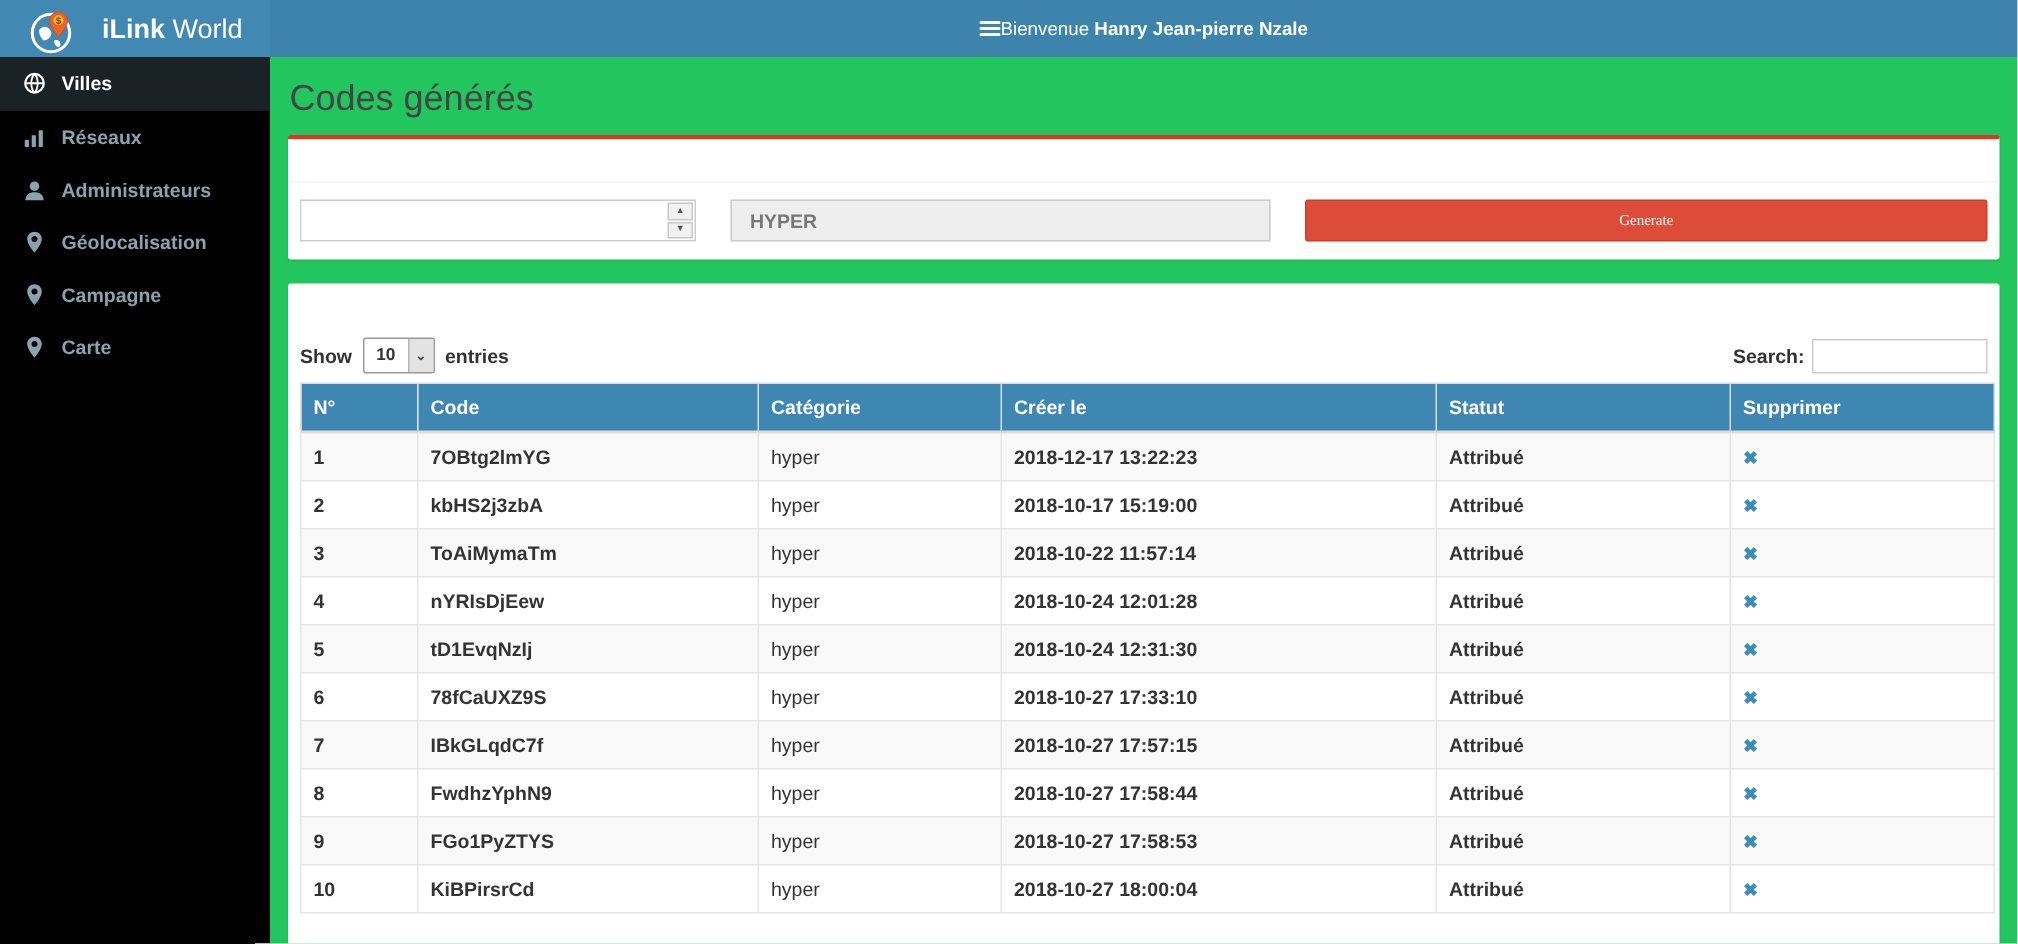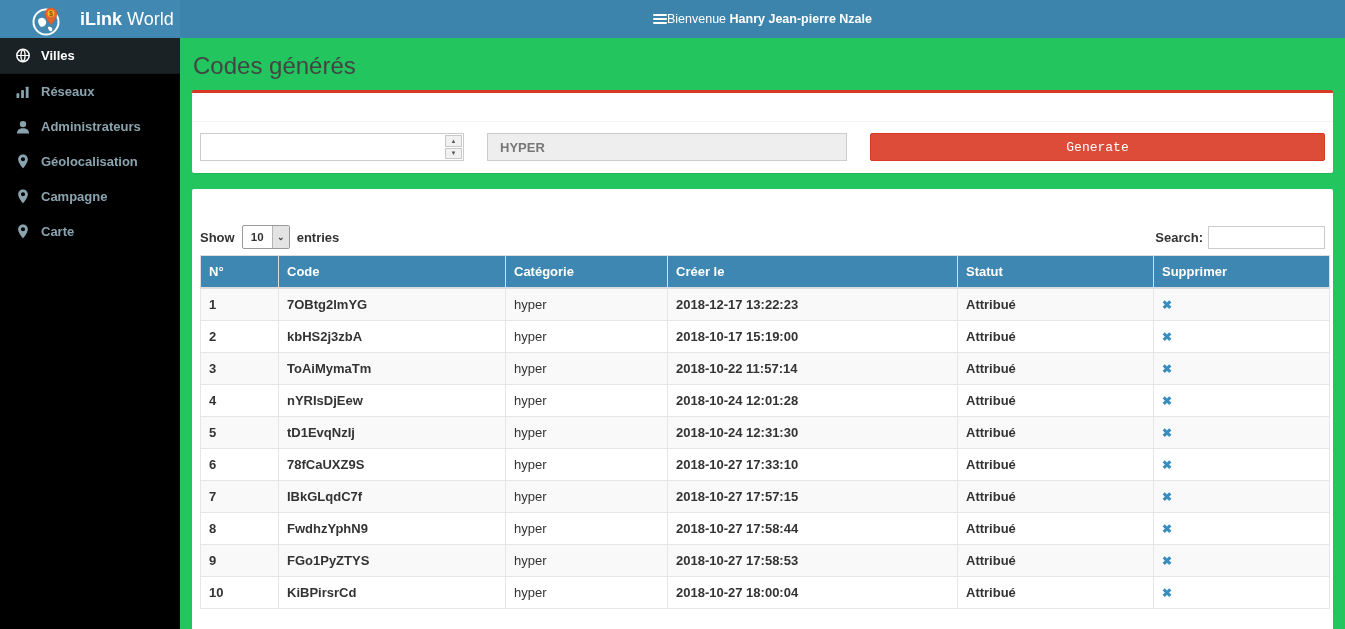--- a/index.html
+++ b/index.html
@@ -1,21 +1,21 @@
 <!DOCTYPE html>
 <html><head>
 <meta charset="utf-8">
 <style>
   * { margin:0; padding:0; box-sizing:border-box; }
   html,body { width:1345px; height:629px; overflow:hidden; }
   body { font-family:"Liberation Sans", sans-serif; background:#ecf0f5; color:#333; position:relative; }
 
   
   .topbar { display:flex; height:38px; width:100%; }
-  .logo-box { width:180px; background:#4189b2; display:flex; align-items:center; padding-left:32px; gap:18px; overflow:hidden;text-align:center; }
+  .logo-box { width:180px; background:#4189b2; display:flex; align-items:center; padding-left:20px; gap:18px; overflow:hidden;text-align:center; }
   .logo-title { color:#fff; font-size:18px; font-weight:400; white-space:nowrap; }
   .logo-title b { font-weight:700; }
   .navbar { flex:1; background:#3d84ad; display:flex; align-items:center; justify-content:center; padding:0 14px; }
   .hamburger { width:14px; display:flex; flex-direction:column; gap:2px; cursor:pointer; }
   .hamburger span { display:block; height:2px; background:#fff; border-radius:1px; }
   .welcome { color:#fff; font-size:12.5px; }
   .welcome b { font-weight:700; }
 
   
   .sidebar { position:absolute; top:38px; left:0; width:180px; height:591px; background:#000000; }
@@ -33,21 +33,21 @@
   .panel-gen .gen-head { height:29px; border-bottom:1px solid #f4f4f4; }
   .gen-body { display:flex; gap:23px; padding:11px 8px 12px 8px; }
 
   .num-wrap { width:264px; height:28px; border:1px solid #ccc; background:#fff; display:flex; }
   .num-wrap input { flex:1; border:none; outline:none; font-size:13px; padding:0 8px; font-family:inherit; min-width:0; }
   .stepper { width:19px; display:flex; flex-direction:column; padding:1px; gap:1px; }
   .step-btn { flex:1; background:#f1f1f1; border:1px solid #c9c9c9; display:flex; align-items:center; justify-content:center; cursor:pointer; }
   .step-btn span { font-size:6px; line-height:6px; color:#555; }
 
   .cat-input { width:360px; height:28px; border:1px solid #ccc; background:#eee; color:#777; font-weight:700; font-size:13px; padding:0 12px; outline:none; font-family:inherit; }
-  .gen-btn { flex:1; height:28px; background:#dd4b39; border:1px solid #d73925; color:#fff; font-size:13px; font-family:Liberation Mono, monospace; cursor:pointer; border-radius:2px; }
+  .gen-btn { flex:1; height:28px; background:#dd4b39; border:1px solid #d73925; color:#fff; font-size:10px; font-family:Liberation Serif, serif; cursor:pointer; border-radius:2px; }
 
   .panel-table { margin-top:16px; padding:36px 8px 12px 8px; height:520px; }
 
   .tbl-controls { display:flex; justify-content:space-between; align-items:center; margin-bottom:6px; }
   .show-wrap { display:flex; align-items:center; gap:7px; font-size:13px; font-weight:700; color:#333; }
   .len-select { display:flex; width:48px; height:24px; border:1px solid #999; border-radius:2px; overflow:hidden; cursor:pointer; background:#fff; }
   .len-value { flex:1; display:flex; align-items:center; justify-content:center; font-size:11.5px; font-weight:700; }
   .len-arrow { width:17px; background:#e3e3e3; border-left:1px solid #b5b5b5; display:flex; align-items:center; justify-content:center; color:#444; font-size:9px; }
   .search-wrap { display:flex; align-items:center; gap:5px; font-size:13px; font-weight:700; }
   .search-wrap input { width:117px; height:23px; border:1px solid #ccc; outline:none; padding:0 6px; font-family:inherit; font-size:12px; }

